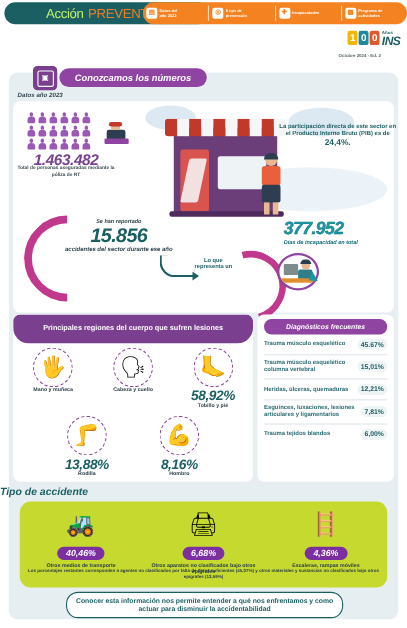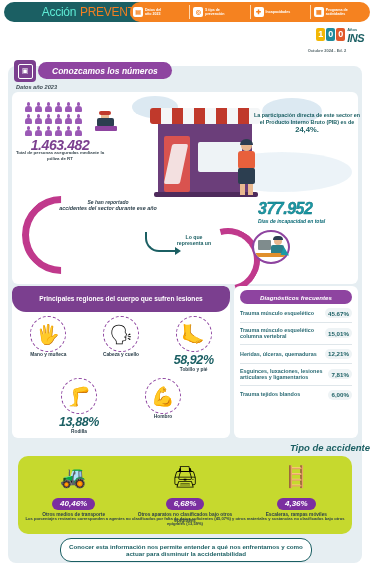--- a/index.html
+++ b/index.html
@@ -11,21 +11,21 @@
   }
   .page{position:relative;width:370px;height:571px;background:#fff;}
 
   
   .topbar{position:absolute;left:0;top:2px;width:370px;height:20px;}
   .brandpill{
     position:absolute;left:4px;top:0;width:186px;height:20px;
     background:#1b5f63;border-radius:10px;
     display:flex;align-items:center;justify-content:center;gap:4px;
   }
-  .brand-a{color:#5eead4;font-size:12px;font-weight:400;letter-spacing:-.3px;text-align:right;}
+  .brand-a{color:#bef264;font-size:12px;font-weight:400;letter-spacing:-.3px;text-align:right;}
   .brand-p{color:#f07f22;font-size:12px;font-weight:400;letter-spacing:-.3px;}
   .tabbar{
     position:absolute;left:130px;top:0;width:240px;height:20px;
     background:#f58220;border-radius:10px;
     display:flex;align-items:center;
   }
   .tab{
     flex:1;display:flex;align-items:center;gap:2px;
     padding:0 3px;height:14px;color:#fff;font-size:3.6px;line-height:4.4px;
     font-weight:bold;border-right:1px solid #ffd9b0;
@@ -67,21 +67,21 @@
     position:absolute;right:6px;top:48px;width:74px;text-align:center;
     font-size:4px;color:#5a6a6e;font-weight:bold;
   }
 
   
   .body-bg{
     position:absolute;left:8px;top:66px;width:354px;height:497px;
     background:#e6eef2;border-radius:8px;
   }
 
-  .numbers-head{position:absolute;left:14px;top:60px;width:230px;height:22px;padding-left:29px;}
+  .numbers-head{position:absolute;left:30px;top:60px;width:230px;height:22px;padding-left:29px;}
   .nh-icon{
     position:absolute;left:0;top:0;width:22px;height:22px;
     background:#7b3f8f;border-radius:4px;
     display:flex;align-items:center;justify-content:center;
   }
   .nh-icon .glyph{
     width:13px;height:13px;border:1.4px solid #fff;border-radius:2px;
     display:flex;align-items:center;justify-content:center;
     font-size:7px;color:#fff;
   }
@@ -258,21 +258,21 @@
   }
   .diag-row:last-child{border-bottom:none;}
   .diag-name{font-size:5.4px;line-height:6.4px;color:#2b6b74;font-weight:bold;flex:1;}
   .diag-val{
     font-size:6.2px;font-weight:bold;color:#1b5f63;background:#eef3f5;
     border-radius:6px;padding:1.5px 3px;white-space:nowrap;
   }
 
   
   .tipo-title{
-    position:absolute;left:0;top:442px;width:370px;text-align:right;
+    position:absolute;left:0;top:442px;width:370px;text-align:left;
     color:#1b5f63;font-size:9.5px;font-weight:bold;font-style:italic;
   }
   .tipo-box{
     position:absolute;left:18px;top:456px;width:334px;height:78px;
     background:#c6d92e;border-radius:10px;
   }
   .tipo-row{position:absolute;left:0;top:6px;width:334px;display:flex;justify-content:space-around;}
   .tipo-item{width:104px;text-align:center;}
   .tipo-ic{height:30px;display:flex;align-items:center;justify-content:center;font-size:21px;}
   .tipo-pill{
@@ -412,20 +412,21 @@
     </span>
   </div>
 
   <div class="pib-box">
     <span>La participación directa de este sector en el Producto Interno Bruto (PIB) es de </span><b>24,4%.</b>
   </div>
 
   <div class="arc"></div>
   <div class="acc-block">
     <div class="acc-pre">Se han reportado</div>
+    <div class="acc-num">15.856</div>
     <div class="acc-cap">accidentes del sector durante ese año</div>
   </div>
 
   <div class="curvearrow"></div>
   <div class="loque">Lo que representa un</div>
 
   <div class="arc2"></div>
 
   <div class="deskfig">
     <span class="df-mon"></span>
@@ -461,20 +462,21 @@
     </div>
 
     <div class="reg-row" style="top:92px;justify-content:center;gap:16px;">
       <div class="reg-item">
         <div class="reg-circ">🦵</div>
         <div class="reg-pct">13,88%</div>
         <div class="reg-lab">Rodilla</div>
       </div>
       <div class="reg-item">
         <div class="reg-circ">💪</div>
+        <div class="reg-pct">8,16%</div>
         <div class="reg-lab">Hombro</div>
       </div>
     </div>
   </div>
 
   <div class="diag">
     <div class="diag-head">Diagnósticos frecuentes</div>
     <div class="diag-row">
       <span class="diag-name">Trauma músculo esquelético</span>
       <span class="diag-val">45.67%</span>

